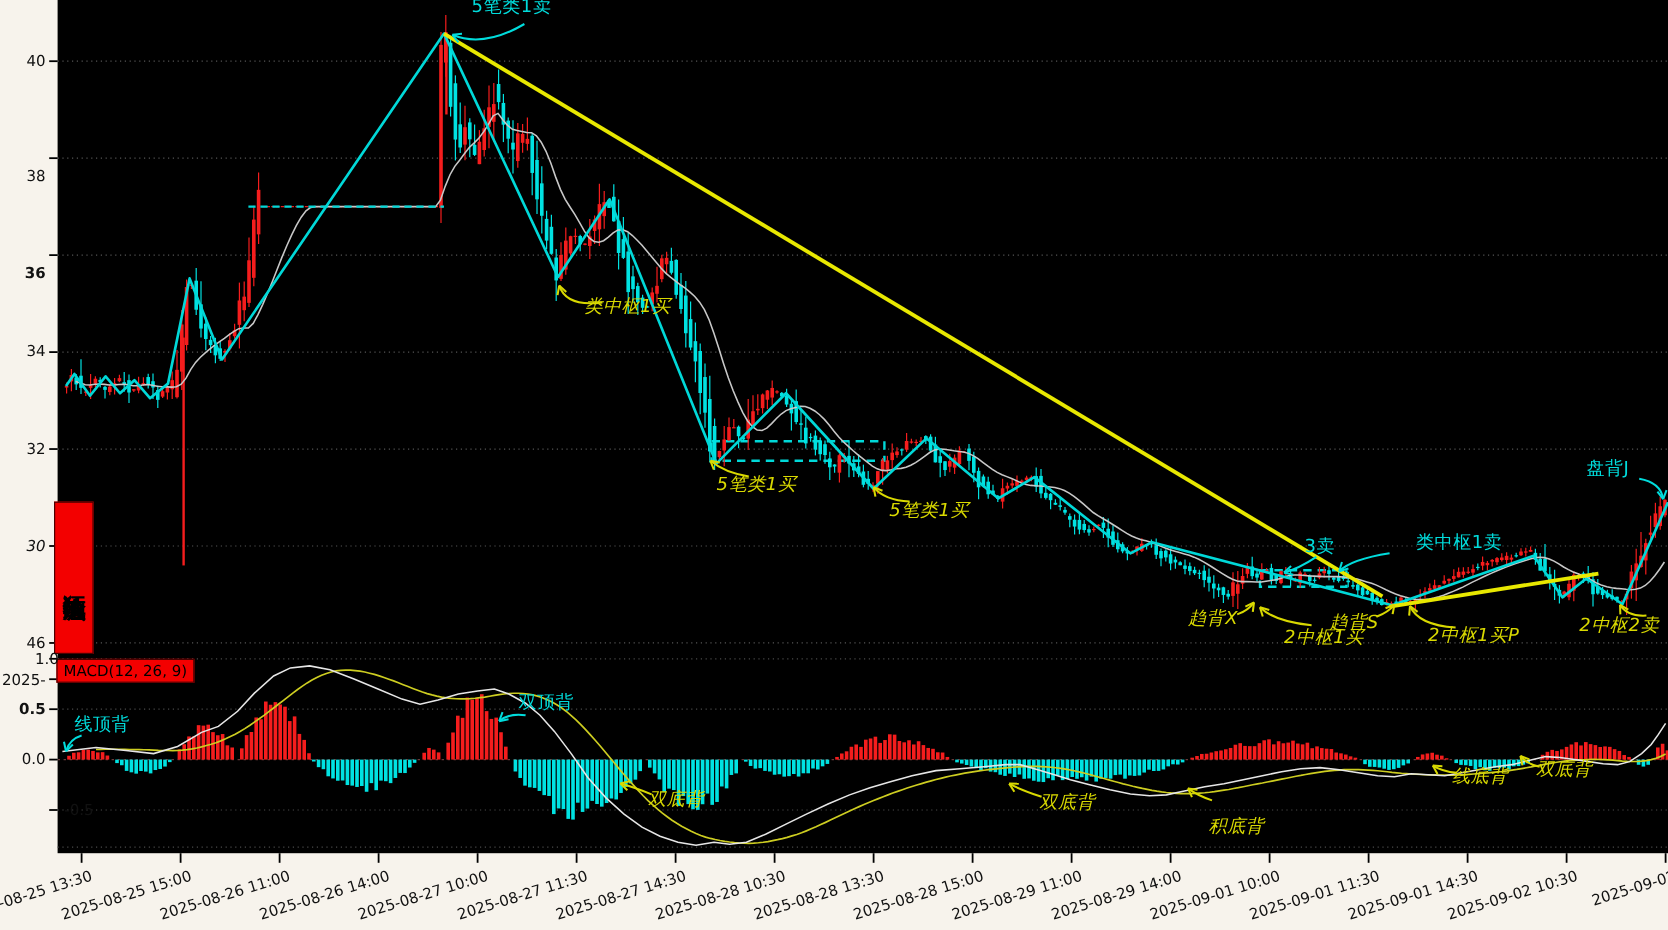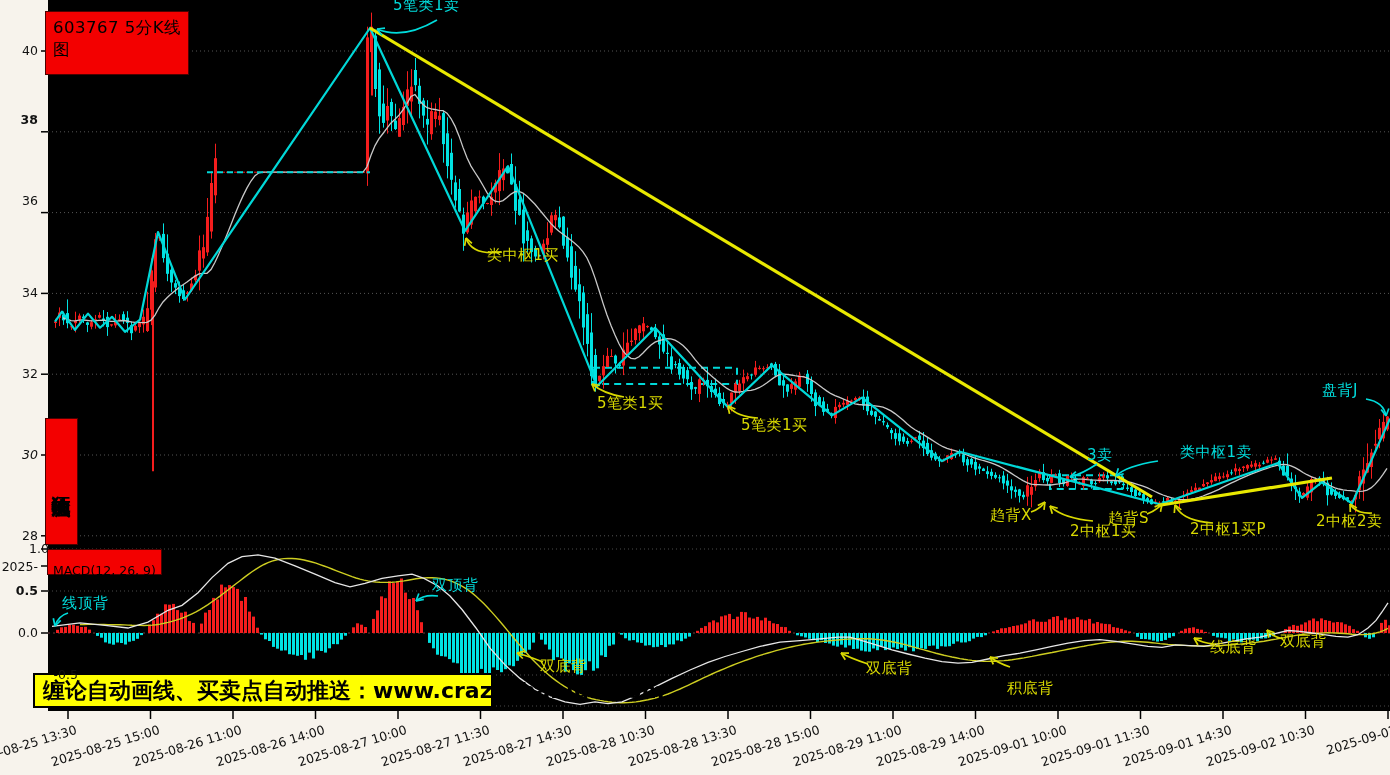--- a/index.html
+++ b/index.html
@@ -4,31 +4,31 @@
 <style>
   html,body{margin:0;padding:0;background:#f7f3ec;}
   #stage{position:relative;width:1390px;height:775px;overflow:hidden;background:#f7f3ec;
          font-family:"DejaVu Sans","Liberation Sans",sans-serif;}
   #svgwrap{position:absolute;left:0;top:0;width:1390px;height:775px;}
   .ylab{position:absolute;color:#111;font-size:12.5px;text-align:right;width:38px;}
   .xlab{position:absolute;color:#111;font-size:12.5px;white-space:nowrap;
         transform-origin:100% 0;transform:translateX(-100%) rotate(-17deg);}
   .ann{position:absolute;font-size:15px;white-space:nowrap;letter-spacing:.5px;}
   .ann.cyan{color:#00dcdc;}
-  .ann.yellow{color:#d9d900;}
+  .ann.yellow{color:#d9d900;font-style:italic;}
   #titleBox{position:absolute;left:45px;top:11px;width:144px;height:64px;background:#f30000;
             border:1px solid #4d0000;color:#000;font-size:16.5px;padding:5px 0 0 7px;
             box-sizing:border-box;letter-spacing:.5px;}
   #wmBox{position:absolute;left:45px;top:418px;width:33px;height:127px;background:#f30000;
          border:1px solid #4d0000;color:#000;font-size:19px;font-weight:bold;
          writing-mode:vertical-rl;text-orientation:upright;text-align:center;
          line-height:31px;box-sizing:border-box;}
   #macdBox{position:absolute;left:47px;top:549px;height:20px;background:#f30000;
            border:1px solid #4d0000;color:#000;font-size:12.5px;line-height:18px;
-           padding:12px 5px;box-sizing:border-box;}
+           padding:0 5px;box-sizing:border-box;}
   #banner{position:absolute;left:33px;top:673px;width:460px;height:35px;background:#ffff00;
           border:2px solid #000;color:#000;font-weight:bold;font-size:22px;line-height:31px;
           padding-left:8px;box-sizing:border-box;white-space:nowrap;cursor:pointer;}
 </style>
 </head>
 <body>
 
 <div id="stage">
   <div id="svgwrap"><svg width="1390" height="775" viewBox="0 0 1390 775" xmlns="http://www.w3.org/2000/svg">
         <rect x="0" y="0" width="1390" height="775" fill="#f7f3ec"></rect>
@@ -1087,32 +1087,30 @@
         <line x1="728" y1="711" x2="728" y2="719" stroke="#000" stroke-width="1.5"></line>
         <line x1="810.5" y1="711" x2="810.5" y2="719" stroke="#000" stroke-width="1.5"></line>
         <line x1="893" y1="711" x2="893" y2="719" stroke="#000" stroke-width="1.5"></line>
         <line x1="975.5" y1="711" x2="975.5" y2="719" stroke="#000" stroke-width="1.5"></line>
         <line x1="1058" y1="711" x2="1058" y2="719" stroke="#000" stroke-width="1.5"></line>
         <line x1="1140.5" y1="711" x2="1140.5" y2="719" stroke="#000" stroke-width="1.5"></line>
         <line x1="1223" y1="711" x2="1223" y2="719" stroke="#000" stroke-width="1.5"></line>
         <line x1="1305.5" y1="711" x2="1305.5" y2="719" stroke="#000" stroke-width="1.5"></line>
         <line x1="1388" y1="711" x2="1388" y2="719" stroke="#000" stroke-width="1.5"></line>
       </svg></div>
-  <div id="titleBox">603767 5分K线图</div>
   <div id="wmBox">疯狂的缠论</div>
   <div id="macdBox">MACD(12, 26, 9)</div>
-  <div id="banner">缠论自动画线、买卖点自动推送：www.crazychanlun.com</div>
   <div id="labels">
       <div class="ylab" style="left: 0px; top: 43px;">40</div>
-      <div class="ylab" style="left: 0px; top: 112px; font-weight: bold;">38</div>
-      <div class="ylab" style="left: 0px; top: 193px;">36</div>
+      <div class="ylab" style="left: 0px; top: 139px;">38</div>
+      <div class="ylab" style="left: 0px; top: 220px; font-weight: bold;">36</div>
       <div class="ylab" style="left: 0px; top: 285.4px;">34</div>
       <div class="ylab" style="left: 0px; top: 366.2px;">32</div>
       <div class="ylab" style="left: 0px; top: 447px; font-style: italic;">30</div>
-      <div class="ylab" style="left: 0px; top: 527.8px;">28</div>
+      <div class="ylab" style="left: 0px; top: 527.8px;">46</div>
       <div class="ylab" style="left: 0px; top: 541px; padding-left: 11px;">1.0</div>
       <div class="ylab" style="left: 0px; top: 583px; font-weight: bold;">0.5</div>
       <div class="ylab" style="left: 0px; top: 625px;">0.0</div>
       <div class="ylab" style="left: 12px; top: 667px; margin-left: 28px;">-0.5</div>
       <div class="ylab" style="left: 0px; top: 559px;">2025-</div>
       <div class="xlab" style="left: 74px; top: 722px;">2025-08-25 13:30</div>
       <div class="xlab" style="left: 156.5px; top: 722px;">2025-08-25 15:00</div>
       <div class="xlab" style="left: 239px; top: 722px;">2025-08-26 11:00</div>
       <div class="xlab" style="left: 321.5px; top: 722px;">2025-08-26 14:00</div>
       <div class="xlab" style="left: 404px; top: 722px;">2025-08-27 10:00</div>

